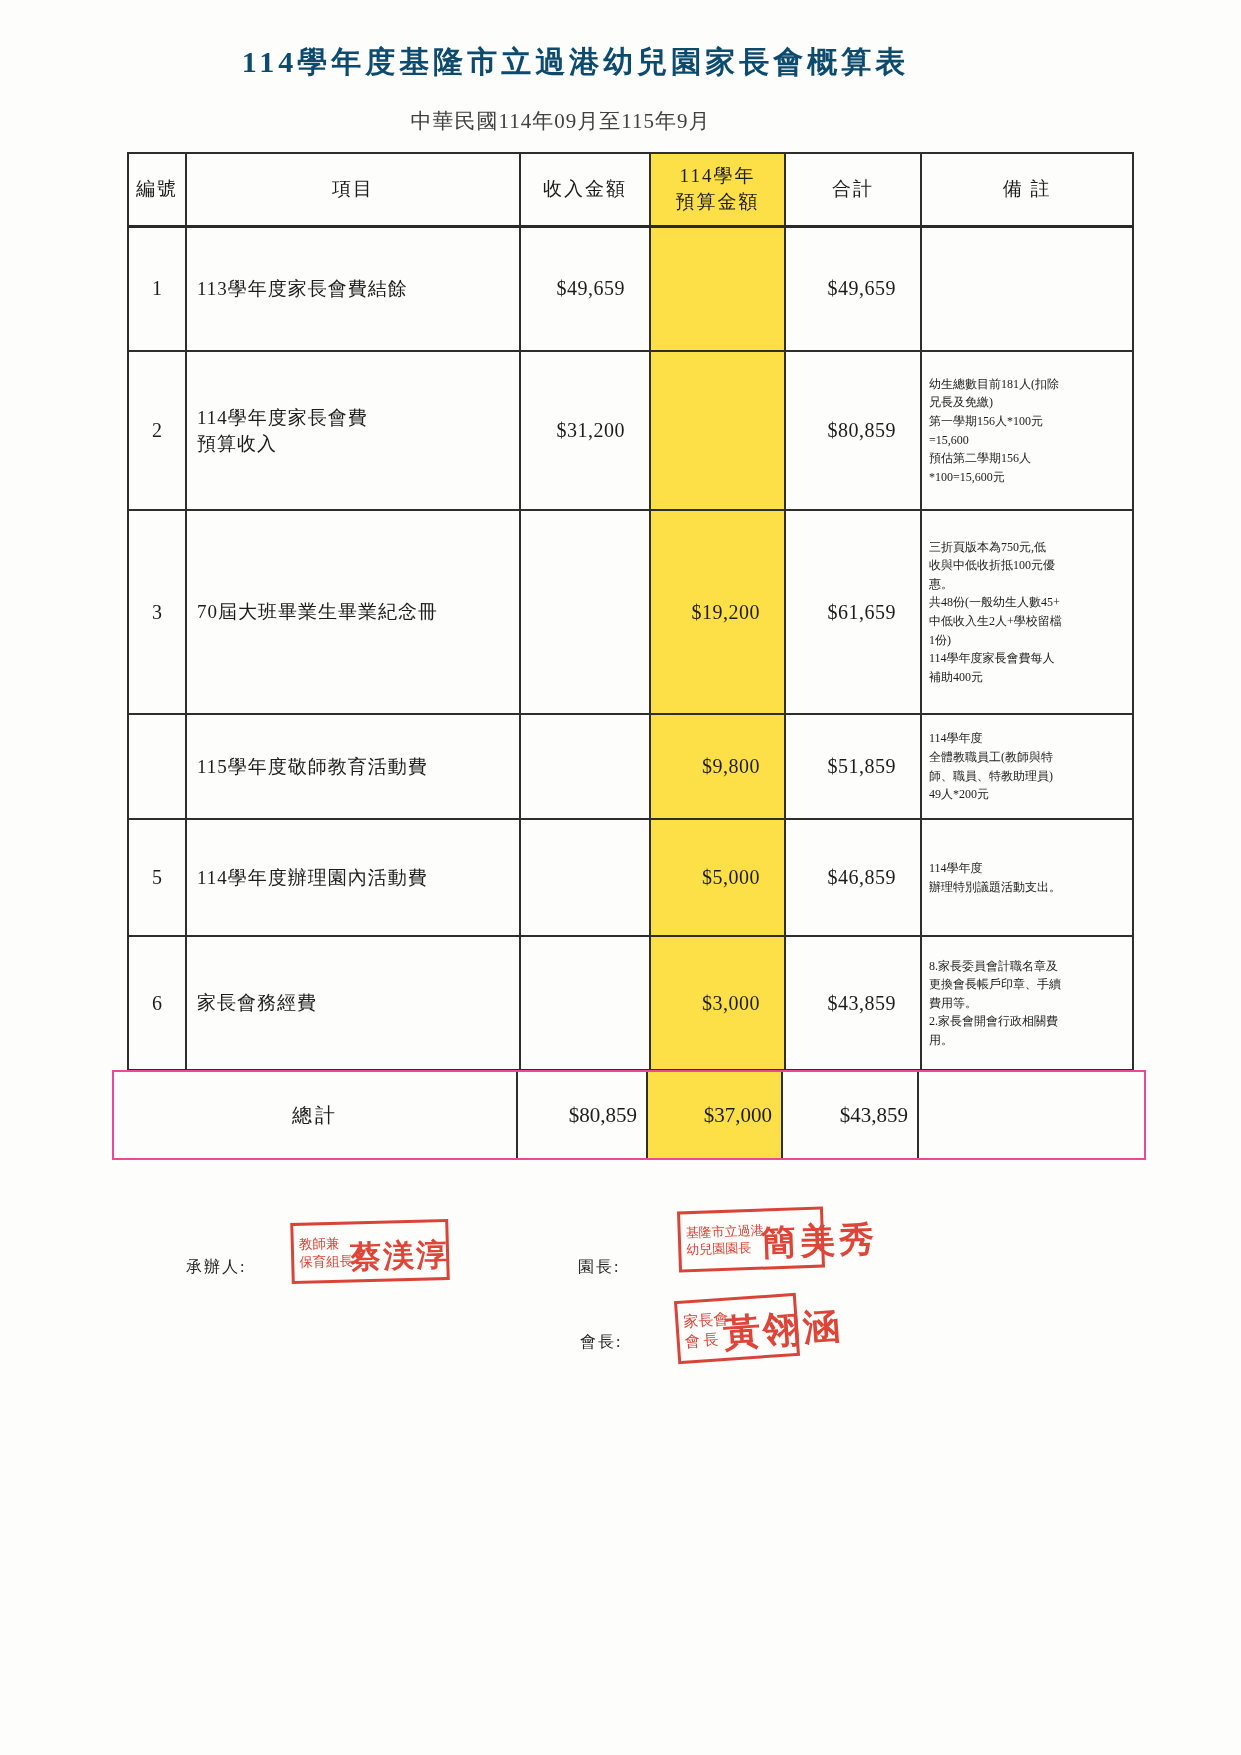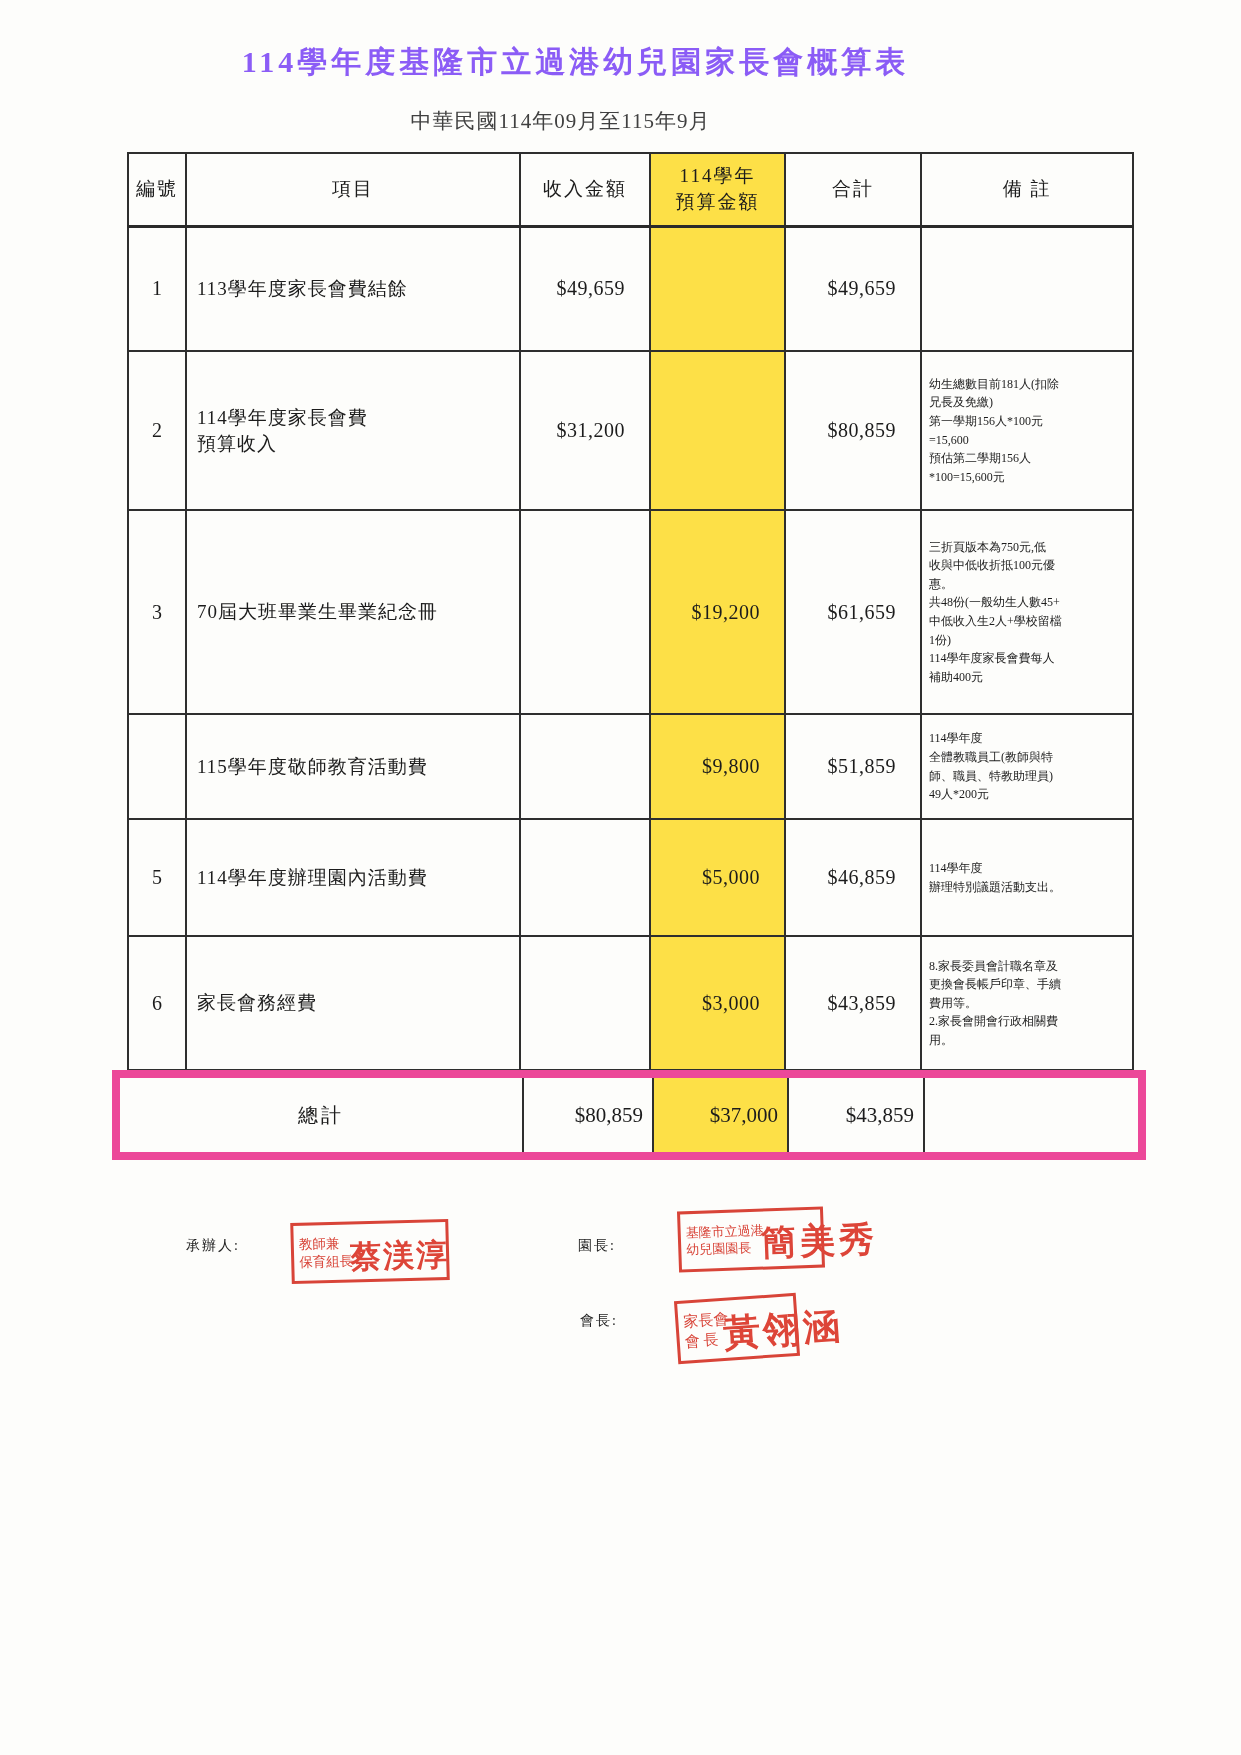--- a/index.html
+++ b/index.html
@@ -7,21 +7,21 @@
     position:relative;
     width:1241px;height:1755px;
     background:#fdfdfb;
     font-family:"Liberation Serif","DejaVu Serif",serif;
     color:#1c1c1c;
     overflow:hidden;
   }
   .doc-title{
     position:absolute;left:0;right:90px;top:42px;
     text-align:center;font-size:30px;font-weight:bold;letter-spacing:4px;
-    color:#8b5cf6;
+    color:#0c4a6e;
   }
   .doc-subtitle{
     position:absolute;left:0;right:120px;top:107px;
     text-align:center;font-size:21px;letter-spacing:1px;color:#404040;
   }
   table.main{
     position:absolute;left:127px;top:152px;width:1005px;
     border-collapse:collapse;table-layout:fixed;
   }
   table.main th,table.main td{
@@ -32,33 +32,33 @@
   table.main th{font-size:19px;letter-spacing:2px;text-align:center;border-bottom:3px solid #2a2a2a;}
   td.no{ text-align:center;font-size:20px;}
   td.item{ font-size:19px;padding:2px 4px 2px 10px;letter-spacing:1px;}
   td.money{ text-align:right;font-size:20px;padding-right:24px;letter-spacing:0.5px;}
   td.remark{ font-size:12px;line-height:1.55;padding:5px 4px 5px 7px;vertical-align:middle;}
   .pre{white-space:pre-line;}
   .col-budget{background:#fde047;}
   
   .total-box{
     position:absolute;left:112px;top:1070px;width:1034px;height:90px;
-    border:8px solid #ec4899;box-sizing:border-box;
+    border:2px solid #ec4899;box-sizing:border-box;
     display:flex;align-items:stretch;background:#fdfdfb;
   }
   .tcell{box-sizing:border-box;display:flex;align-items:center;}
   .tcell + .tcell{border-left:2px solid #2e2e2e;}
   .tcell.label{width:402px;justify-content:center;font-size:20px;letter-spacing:3px;}
   .tcell.num{justify-content:flex-end;padding-right:9px;font-size:21px;}
   .tcell.w-income{width:130px;}
   .tcell.w-budget{width:135px;text-align:right;}
   .tcell.w-total{width:136px;}
   .tcell.w-remark{flex:1;}
   
-  .sig-label{position:absolute;font-size:14px;letter-spacing:2px;color:#232323;}
+  .sig-label{position:absolute;font-size:16px;letter-spacing:2px;color:#232323;margin-top:20px;}
   .stamp{
     position:absolute;box-sizing:border-box;
     border:3px solid #d84438;color:#d84438;
     display:flex;align-items:center;padding-left:5px;
   }
   .stamp-small{display:flex;flex-direction:column;justify-content:center;line-height:1.3;}
   .stamp-small span{display:block;}
   .stamp-name{
     position:absolute;font-weight:bold;color:#dd4538;white-space:nowrap;
     font-family:"Liberation Serif","DejaVu Serif",serif;

